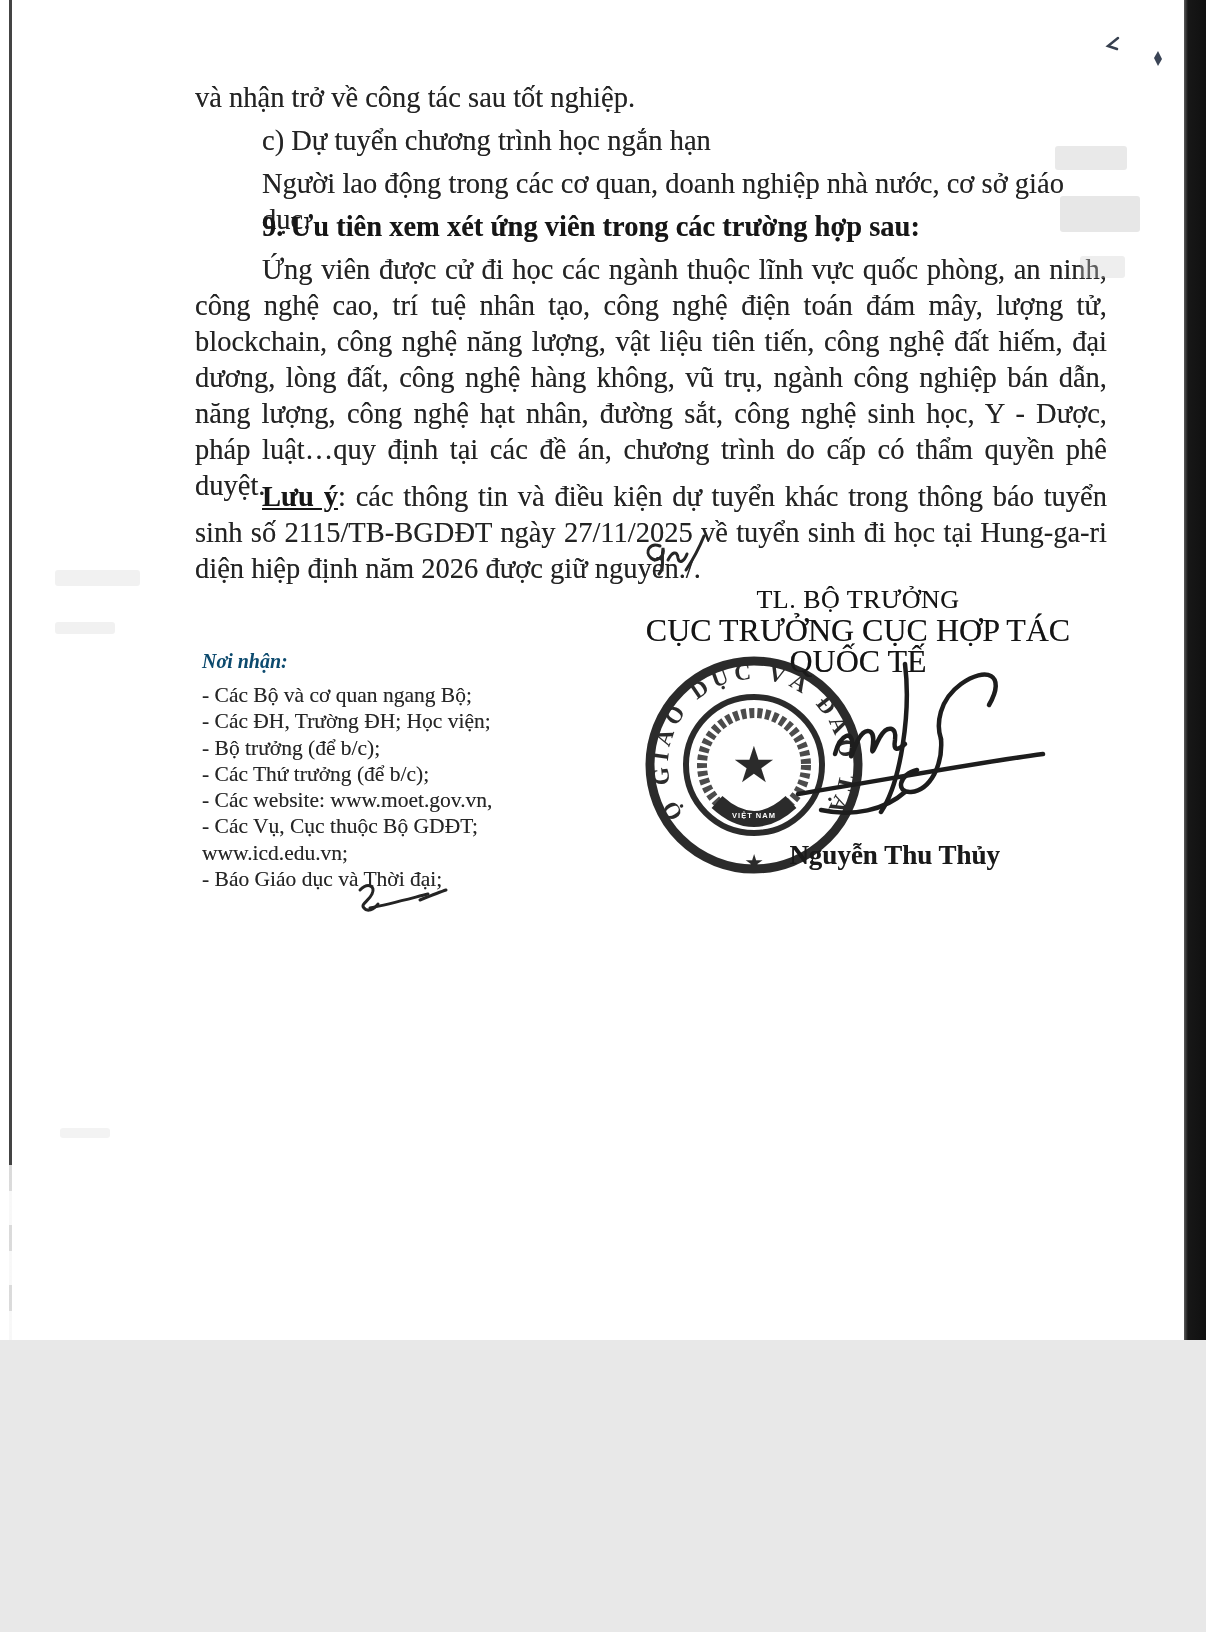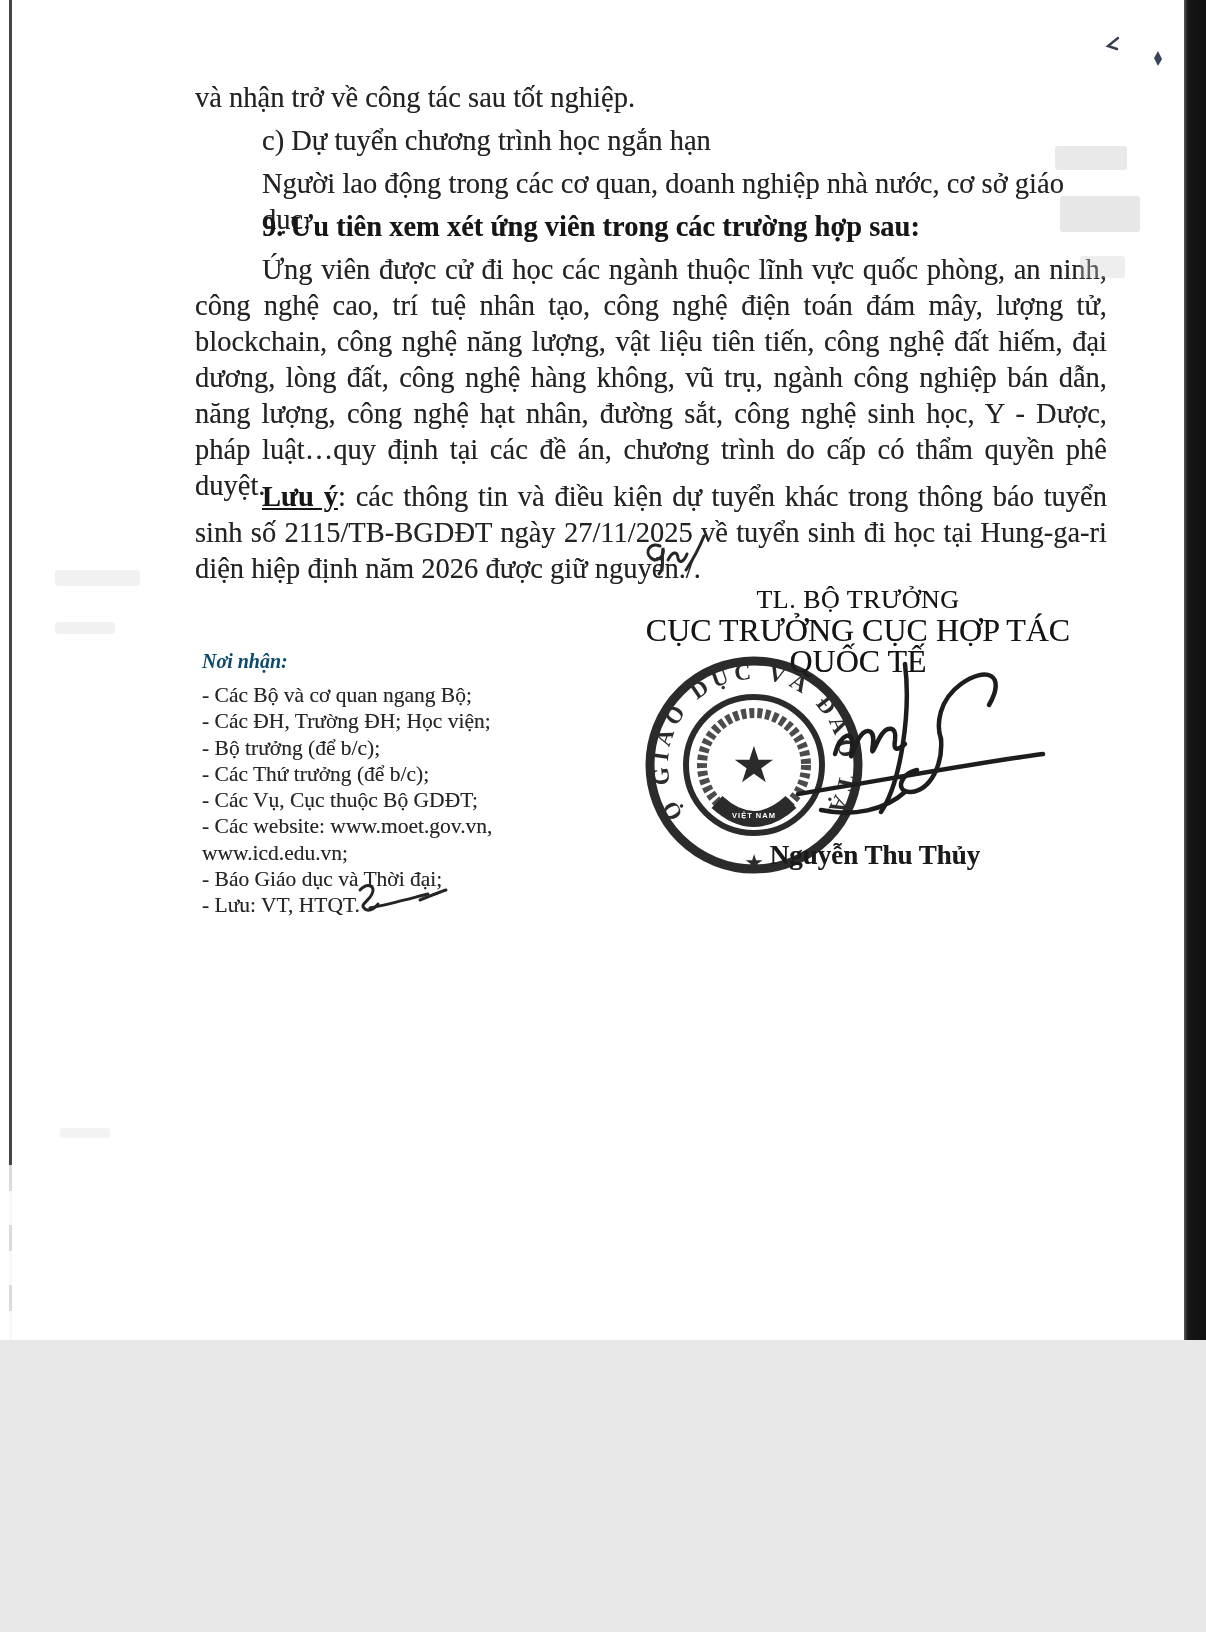--- a/index.html
+++ b/index.html
@@ -28,21 +28,21 @@
   .recipients-label {
     left:202px; top:650px; font-weight:bold; font-style:italic;
     font-size:20px; color:#0c4a6e;
   }
   .recipients-list {
     left:202px; top:682px; width:360px;
     font-size:21.5px; line-height:26.3px; color:#262626;
     text-shadow:0 0 0.4px rgba(20,20,20,.4);
   }
   .signer-name {
-    left:750px; top:840px; width:250px; text-align:center;
+    left:750px; top:840px; width:250px; text-align:right;
     font-weight:bold; font-size:27px; color:#1a1a1a;
     text-shadow:0 0 0.5px rgba(20,20,20,.5);
   }
   .stamp { left:641px; top:652px; width:226px; height:226px; opacity:.93; }
   .sig   { left:793px; top:642px; width:258px; height:188px; }
   .scan-band-right {
     left:1184px; top:0; width:22px; height:1632px;
     background:linear-gradient(to right,#5a5a5a 0,#171717 4px,#101010 100%);
   }
   .scan-line-left {
@@ -115,25 +115,24 @@
   </svg>
 
   <div class="abs signer-name">Nguyễn Thu Thủy</div>
 
   <div class="abs recipients-label">Nơi nhận:</div>
   <div class="abs recipients-list">
     <div>- Các Bộ và cơ quan ngang Bộ;</div>
     <div>- Các ĐH, Trường ĐH; Học viện;</div>
     <div>- Bộ trưởng (để b/c);</div>
     <div>- Các Thứ trưởng (để b/c);</div>
+    <div>- Các website:  www.moet.gov.vn,</div>
     <div>- Các Vụ, Cục thuộc Bộ GDĐT;</div>
-    <div>- Các website:  www.moet.gov.vn,</div>
     <div>www.icd.edu.vn;</div>
     <div>- Báo Giáo dục và Thời đại;</div>
-    <div>- Lưu: VT, HTQT.</div>
   </div>
 
   <svg class="abs" style="left:350px; top:878px;" width="100" height="42" viewBox="0 0 100 42">
     <g fill="none" stroke="#242424" stroke-width="3" stroke-linecap="round">
       <path d="M 10,12 c 8,-8 16,-4 12,4 c -3,7 -12,10 -8,14 c 3,4 10,2 14,-4"></path>
       <path d="M 20,30 C 40,26 62,20 78,16"></path>
       <path d="M 70,22 C 80,18 90,14 96,12"></path>
     </g>
   </svg>
 

